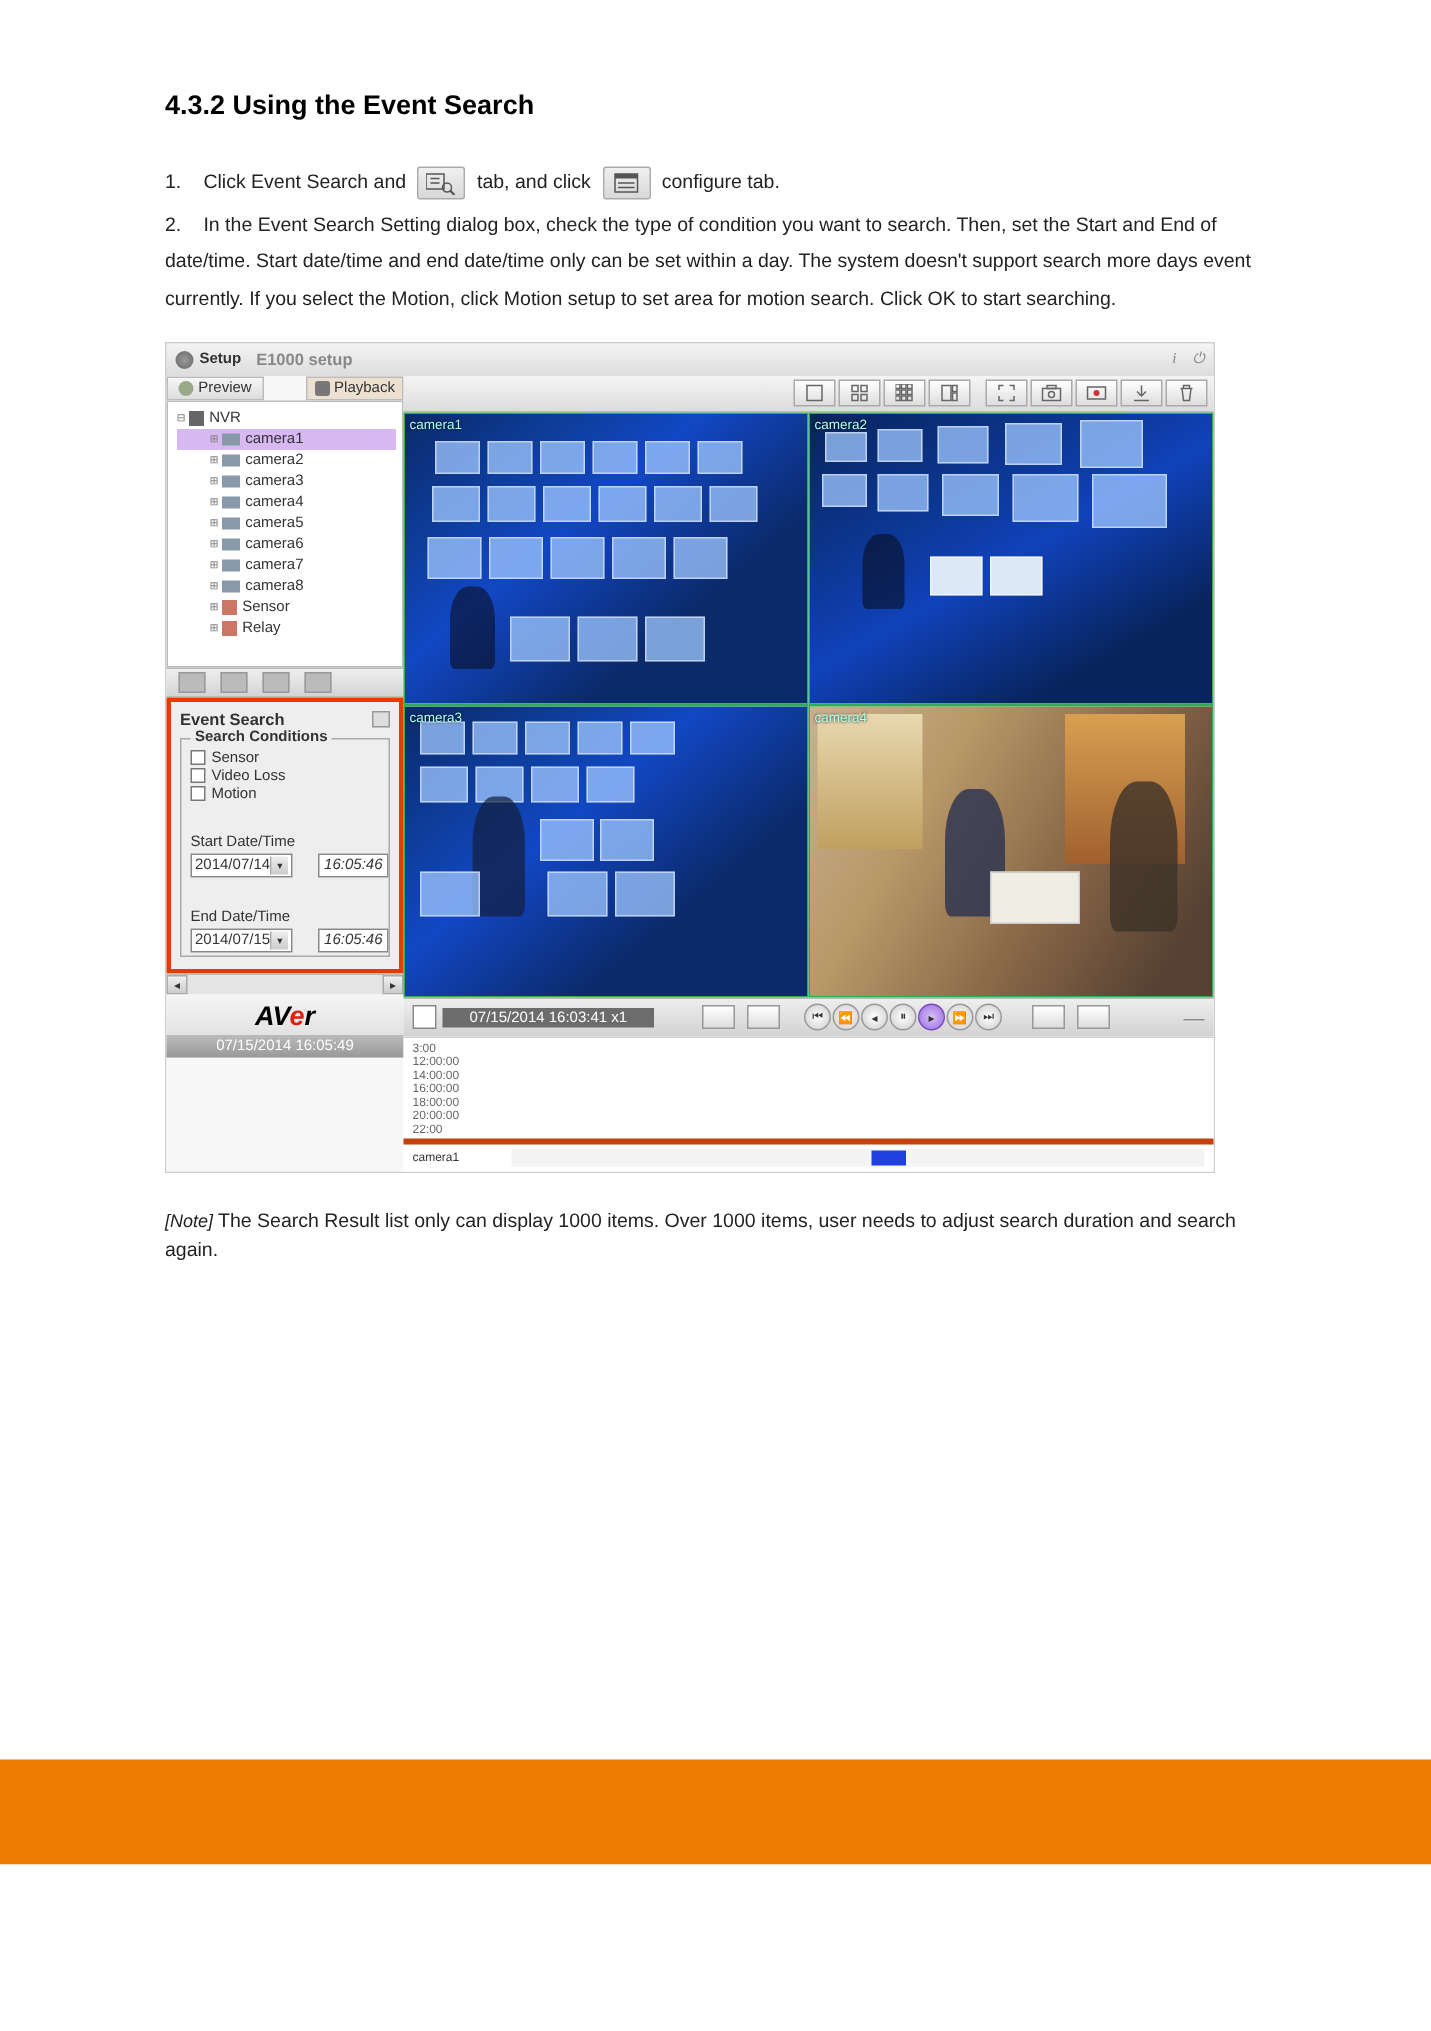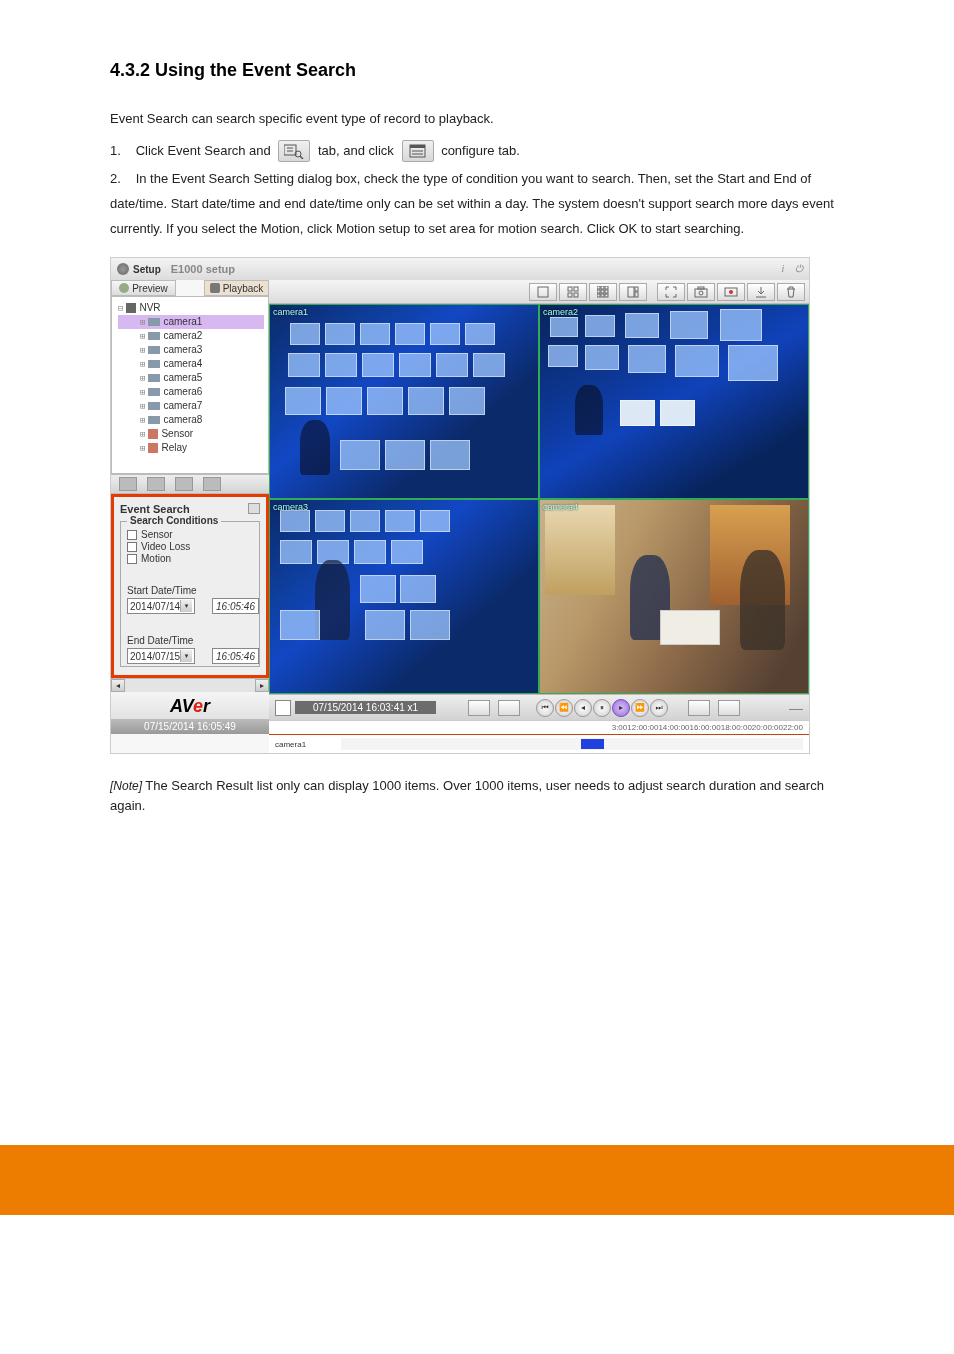--- a/index.html
+++ b/index.html
@@ -82,34 +82,33 @@
 
   .pb-toolbar { height:26px; background:linear-gradient(#eee,#d2d2d2); display:flex; align-items:center; gap:4px; padding:0 6px; border-top:1px solid #bbb; }
   .cal-ic { width:16px; height:16px; background:#fff; border:1px solid #888; }
   .pb-time { background:#6c6c6c; color:#fff; padding:1px 18px; font-size:10px; }
   .pbtns { display:flex; gap:1px; }
   .pbtn { width:18px; height:18px; border:1px solid #999; border-radius:50%; background:radial-gradient(#fff,#ccc); display:flex; align-items:center; justify-content:center; font-size:8px; }
   .pbtn.play { background:radial-gradient(#d7c2f5,#9a6ae0); border-color:#7a4ac0; }
   .sqbtn { width:22px; height:16px; border:1px solid #999; background:linear-gradient(#fff,#ddd); margin-left:4px; }
 
   .timeline { background:#fff; border-top:1px solid #ccc; font-size:8px; }
-  .tl-ticks { display:flex; justify-content:flex-end; padding:2px 6px; color:#666; border-bottom:1px solid #c2410c; }
+  .tl-ticks { display:flex; justify-content:center; padding:2px 6px; color:#666; border-bottom:4px solid #c2410c;flex-direction:column; }
   .tl-row { display:flex; align-items:center; height:18px; }
   .tl-row .tl-label { width:72px; padding-left:6px; }
   .tl-row .tl-track { flex:1; position:relative; height:12px; background:#f4f4f4; margin-right:6px; }
   .tl-seg { position:absolute; top:1px; height:10px; background:#2040e0; }
 
   .footer { margin-top: 330px; height: 70px; background: #ed7d00; }
 </style>
 </head>
 <body>
 
 <div class="page">
   <h1>4.3.2 Using the Event Search</h1>
-  <p class="body-text">Event Search can search specific event type of record to playback.</p>
   <div class="step">
     <span class="n">1.</span>
     <span>Click Event Search and</span>
     <span class="inline-btn">
       <svg width="20" height="16">
           <rect x="0" y="2" width="12" height="10" fill="none" stroke="#555"></rect>
           <line x1="3" y1="5" x2="9" y2="5" stroke="#555"></line>
           <line x1="3" y1="8" x2="9" y2="8" stroke="#555"></line>
           <circle cx="14" cy="11" r="3" fill="none" stroke="#555"></circle>
           <line x1="16" y1="13" x2="19" y2="16" stroke="#555" stroke-width="1.5"></line>

